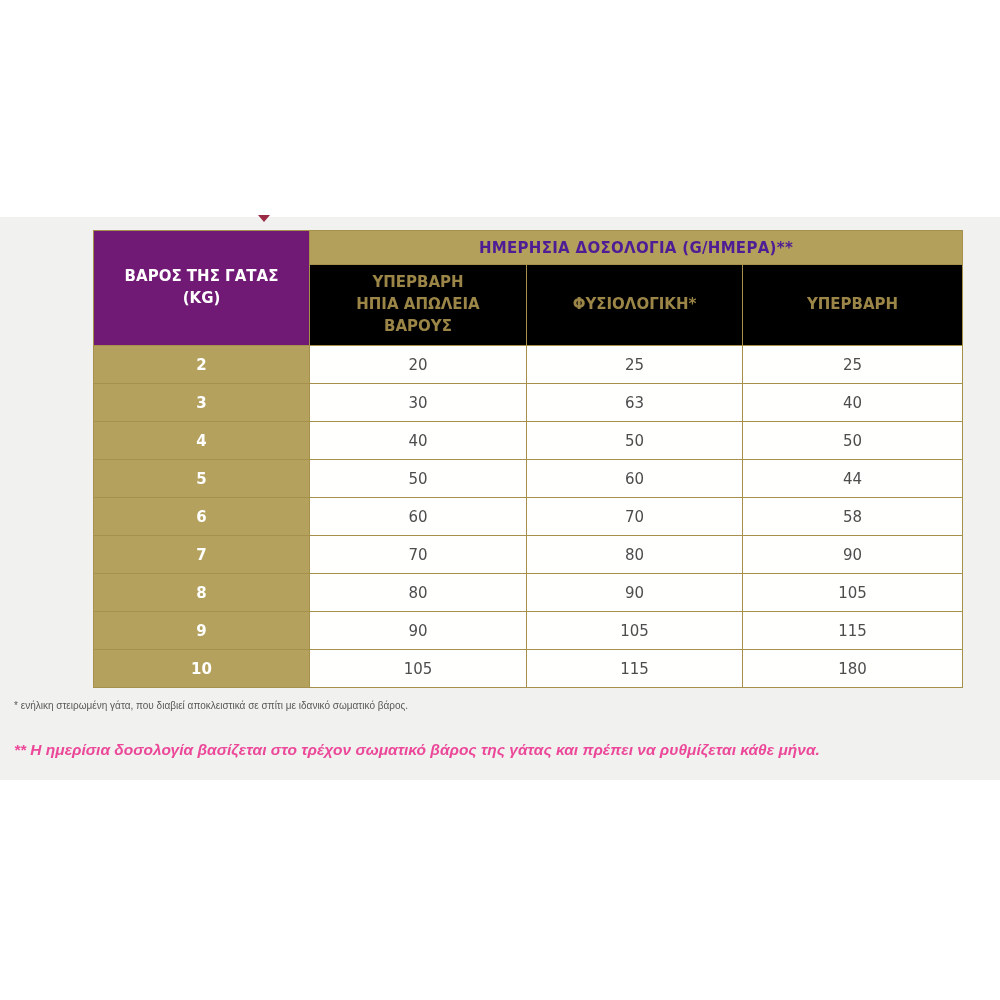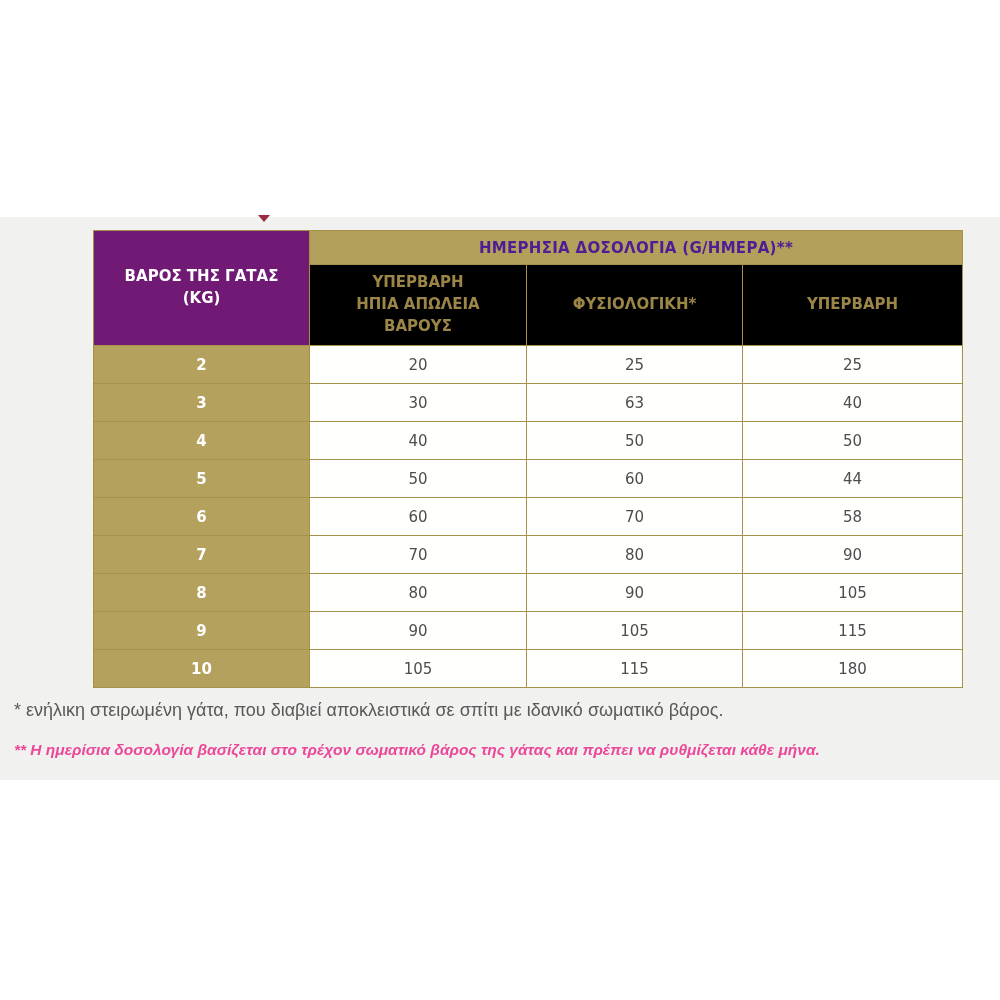--- a/index.html
+++ b/index.html
@@ -87,21 +87,21 @@
   td.val {
     background: #fffffe;
     color: #4d4d4d;
     font-size: 15px;
   }
   .fn1 {
     position: absolute;
     left: 14px;
     top: 700px;
     margin: 0;
-    font-size: 18px;
+    font-size: 10px;
     color: #595959;
     font-family: "Liberation Sans", sans-serif;
   }
   .fn2 {
     position: absolute;
     left: 14px;
     top: 741px;
     margin: 0;
     font-size: 15.5px;
     font-weight: bold;

